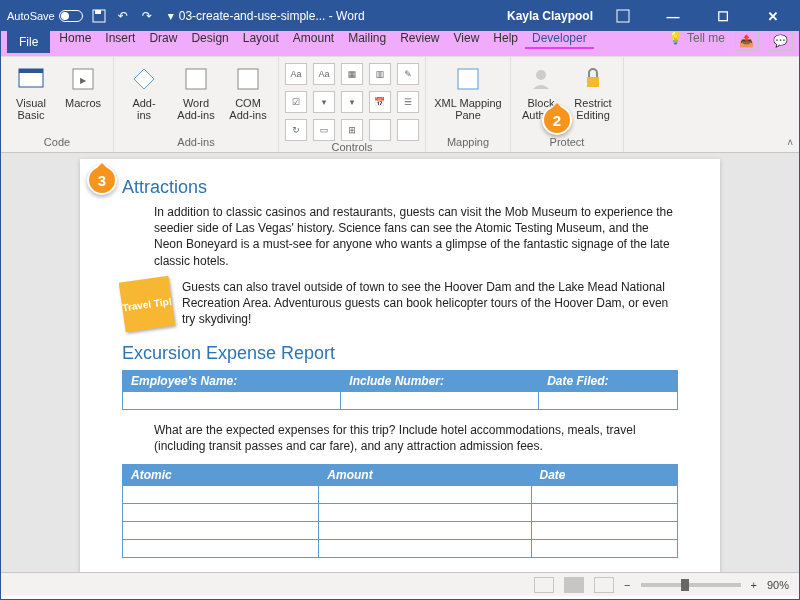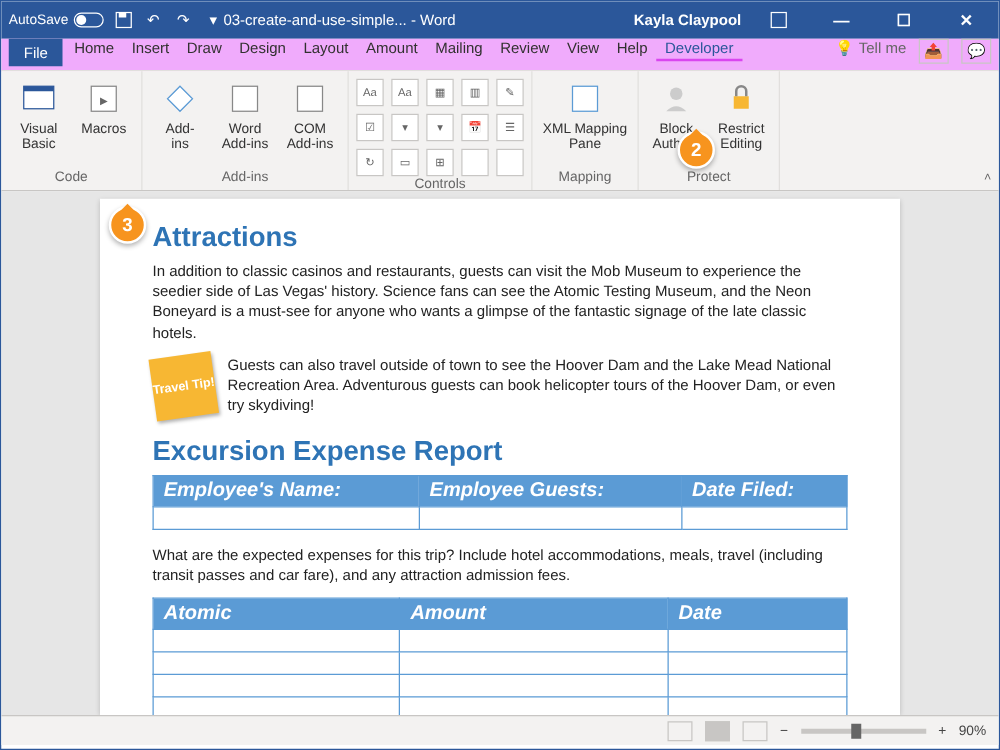--- a/index.html
+++ b/index.html
@@ -24,25 +24,25 @@
 .ribbon-group { border-right: 1px solid #e1dfdd; padding: 2px 6px; display: flex; flex-direction: column; }
 .ribbon-group .buttons { flex: 1; display: flex; align-items: flex-start; gap: 4px; padding-top: 4px; }
 .ribbon-group .label { text-align: center; font-size: 11px; color: #666; padding-bottom: 2px; }
 .bigbtn { display: flex; flex-direction: column; align-items: center; width: 48px; font-size: 11px; color: #333; text-align: center; gap: 2px; cursor: pointer; }
 .bigbtn .ico { width: 32px; height: 32px; display: flex; align-items: center; justify-content: center; }
 .ctrl-grid { display: grid; grid-template-columns: repeat(5, 22px); grid-template-rows: repeat(3, 22px); gap: 6px; }
 .ctrl-grid .c { border: 1px solid #c8c6c4; background: #fff; display: flex; align-items: center; justify-content: center; font-size: 9px; color: #666; }
 .collapse-caret { position: absolute; right: 6px; bottom: 4px; font-size: 10px; color: #666; }
 .doc-area { height: 419px; background: #e6e6e6; overflow: hidden; position: relative; display: flex; justify-content: center; }
 .page { width: 640px; background: #fff; margin-top: 6px; padding: 18px 42px; box-shadow: 0 1px 4px rgba(0,0,0,0.2); }
-.h2 { color: #2e74b5; font-size: 22px; font-weight: 700; margin-bottom: 6px; }
-.para { font-size: 12px; color: #222; line-height: 1.35; margin-bottom: 10px; }
+.h2 { color: #2e74b5; font-size: 18px; font-weight: 400; margin-bottom: 6px; }
+.para { font-size: 12px; color: #222; line-height: 1.35; margin-bottom: 10px; margin-left: 32px; }
 .tip-row { display: flex; gap: 10px; margin-bottom: 14px; }
 .tip-badge { width: 50px; height: 50px; background: #f7b733; transform: rotate(-8deg); display: flex; align-items: center; justify-content: center; color: #fff; font-weight: bold; font-size: 10px; text-align: center; box-shadow: 1px 2px 3px rgba(0,0,0,0.3); flex-shrink: 0; }
-.tbl { width: 100%; border-collapse: collapse; font-size: 16px; margin-bottom: 12px; }
+.tbl { width: 100%; border-collapse: collapse; font-size: 12px; margin-bottom: 12px; }
 .tbl th { background: #5b9bd5; color: #fff; text-align: left; font-style: italic; font-weight: bold; padding: 3px 8px; border: 1px solid #5b9bd5; }
 .tbl td { border: 1px solid #5b9bd5; height: 18px; padding: 2px 8px; }
 .statusbar { height: 24px; background: #f3f2f1; border-top: 1px solid #c8c6c4; display: flex; align-items: center; justify-content: flex-end; padding: 0 10px; font-size: 11px; color: #444; gap: 10px; }
 .statusbar .viewbtn { width: 20px; height: 16px; border: 1px solid #c8c6c4; }
 .statusbar .slider { width: 100px; height: 4px; background: #c8c6c4; position: relative; }
 .statusbar .slider::after { content: ""; position: absolute; width: 8px; height: 12px; background: #666; top: -4px; left: 40px; }
 .callout { position: absolute; width: 30px; height: 30px; background: #f7941e; border: 2px solid #fff; border-radius: 50%; color: #fff; font-weight: bold; display: flex; align-items: center; justify-content: center; font-size: 15px; box-shadow: 0 2px 4px rgba(0,0,0,0.3); z-index: 10; }
 .callout::before { content: ""; position: absolute; top: -10px; left: 50%; transform: translateX(-50%); border: 6px solid transparent; border-bottom-color: #f7941e; }
 svg { display: block; }
 </style>
@@ -231,21 +231,21 @@
     <div class="para">In addition to classic casinos and restaurants, guests can visit the Mob Museum to experience the seedier side of Las Vegas' history. Science fans can see the Atomic Testing Museum, and the Neon Boneyard is a must-see for anyone who wants a glimpse of the fantastic signage of the late classic hotels.</div>
     <div class="tip-row">
       <div class="tip-badge">Travel Tip!</div>
       <div class="para" style="margin:0">Guests can also travel outside of town to see the Hoover Dam and the Lake Mead National Recreation Area. Adventurous guests can book helicopter tours of the Hoover Dam, or even try skydiving!</div>
     </div>
     <div class="h2">Excursion Expense Report</div>
     <table class="tbl">
       <tbody>
           <tr>
         <th>Employee's Name:</th>
-        <th>Employee Guests:</th>
+        <th>Include Number:</th>
         <th>Date Filed:</th>
       </tr>
       <tr>
             <td></td>
             <td></td>
             <td></td>
           </tr>
     </tbody>
       </table>
     <div class="para">What are the expected expenses for this trip? Include hotel accommodations, meals, travel (including transit passes and car fare), and any attraction admission fees.</div>

